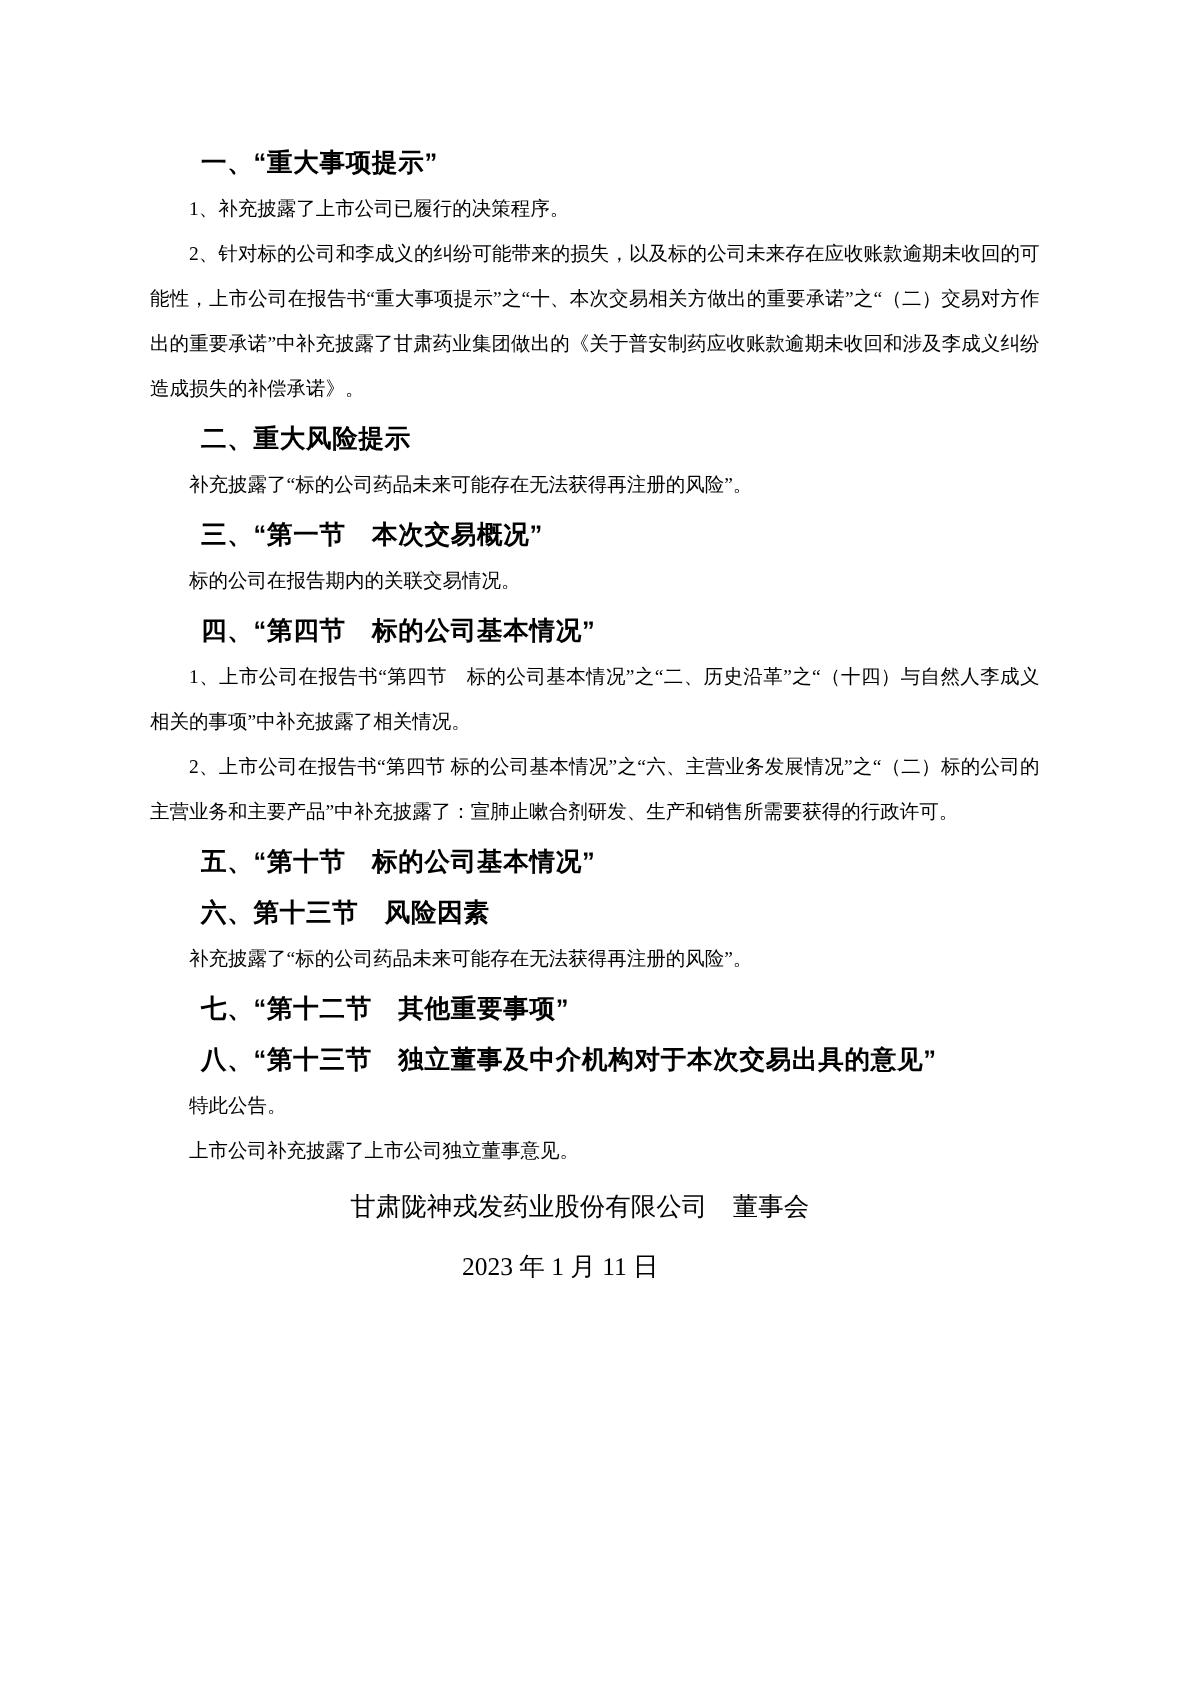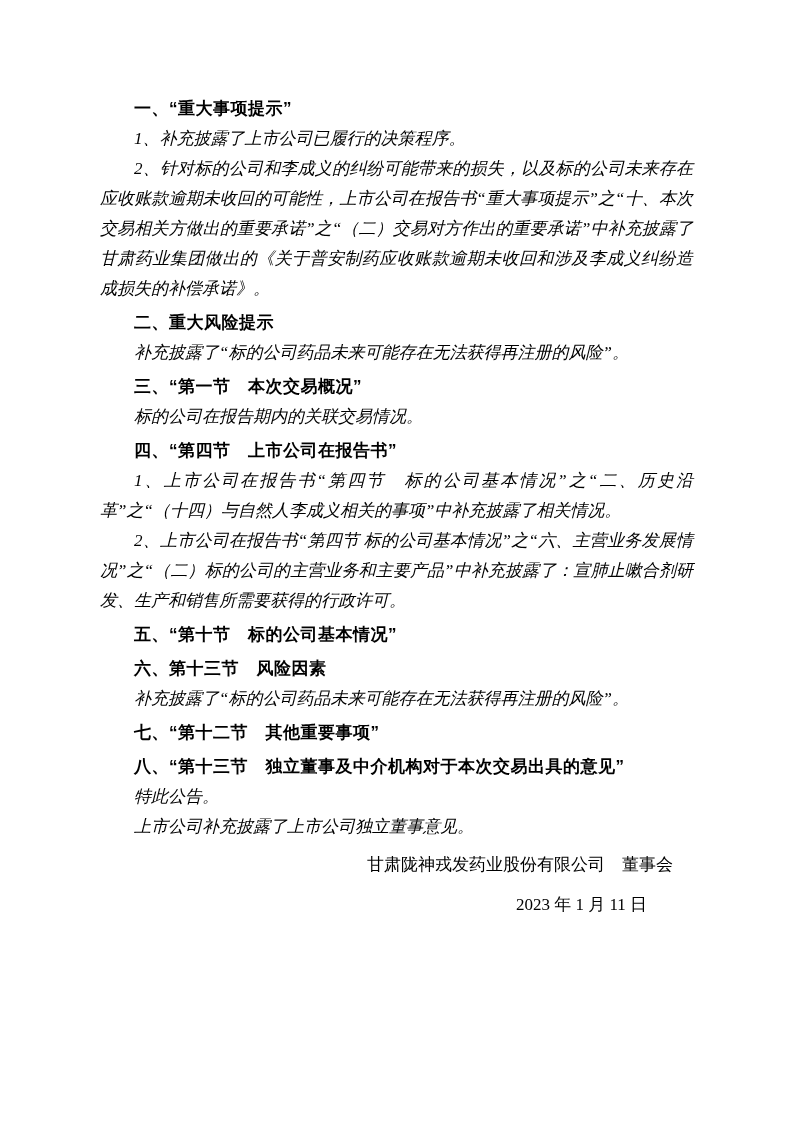--- a/index.html
+++ b/index.html
@@ -25,62 +25,61 @@
   .sec-heading {
     font-family: "Liberation Sans", sans-serif;
     font-weight: bold;
     font-size: 17px;
     line-height: 30px;
     text-indent: 2em;
     margin: 4px 0 0 0;
     letter-spacing: 0.5px;
   }
   .body-para {
-    font-size: 17px;
+    font-size: 13px;
     line-height: 30px;
     text-align: justify;
     text-indent: 2em;
     margin: 0;
-    font-style: italic;
   }
   .signature-block {
     margin-top: 8px;
   }
   .signature-company {
     font-size: 17px;
     line-height: 30px;
-    text-align: right;
+    text-align: center;
     padding-right: 20px;
     margin: 0;
   }
   .signature-date {
     font-size: 17px;
     line-height: 30px;
-    text-align: right;
+    text-align: center;
     padding-right: 46px;
     margin: 10px 0 0 0;
   }
 </style>
 </head>
 <body>
 
 <div class="page">
   <div class="content">
 
     <div class="sec-heading">一、“重大事项提示”</div>
     <p class="body-para">1、补充披露了上市公司已履行的决策程序。</p>
     <p class="body-para">2、针对标的公司和李成义的纠纷可能带来的损失，以及标的公司未来存在应收账款逾期未收回的可能性，上市公司在报告书“重大事项提示”之“十、本次交易相关方做出的重要承诺”之“（二）交易对方作出的重要承诺”中补充披露了甘肃药业集团做出的《关于普安制药应收账款逾期未收回和涉及李成义纠纷造成损失的补偿承诺》。</p>
 
     <div class="sec-heading">二、重大风险提示</div>
     <p class="body-para">补充披露了“标的公司药品未来可能存在无法获得再注册的风险”。</p>
 
     <div class="sec-heading">三、“第一节　本次交易概况”</div>
     <p class="body-para">标的公司在报告期内的关联交易情况。</p>
 
-    <div class="sec-heading">四、“第四节　上市公司在报告书”</div>
+    <div class="sec-heading">四、“第四节　标的公司基本情况”</div>
     <p class="body-para">1、上市公司在报告书“第四节　标的公司基本情况”之“二、历史沿革”之“（十四）与自然人李成义相关的事项”中补充披露了相关情况。</p>
     <p class="body-para">2、上市公司在报告书“第四节 标的公司基本情况”之“六、主营业务发展情况”之“（二）标的公司的主营业务和主要产品”中补充披露了：宣肺止嗽合剂研发、生产和销售所需要获得的行政许可。</p>
 
     <div class="sec-heading">五、“第十节　标的公司基本情况”</div>
 
     <div class="sec-heading">六、第十三节　风险因素</div>
     <p class="body-para">补充披露了“标的公司药品未来可能存在无法获得再注册的风险”。</p>
 
     <div class="sec-heading">七、“第十二节　其他重要事项”</div>
 

